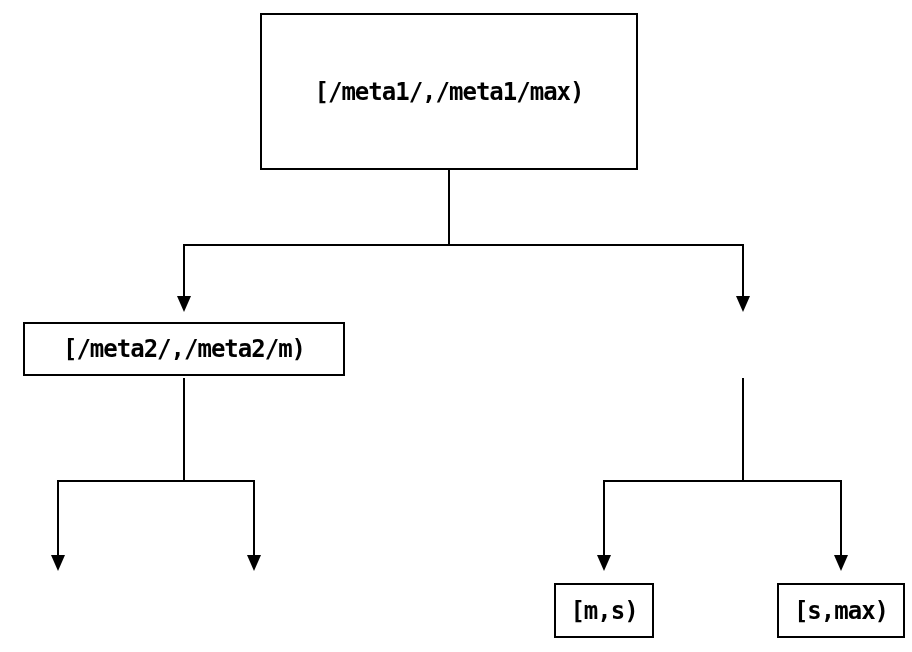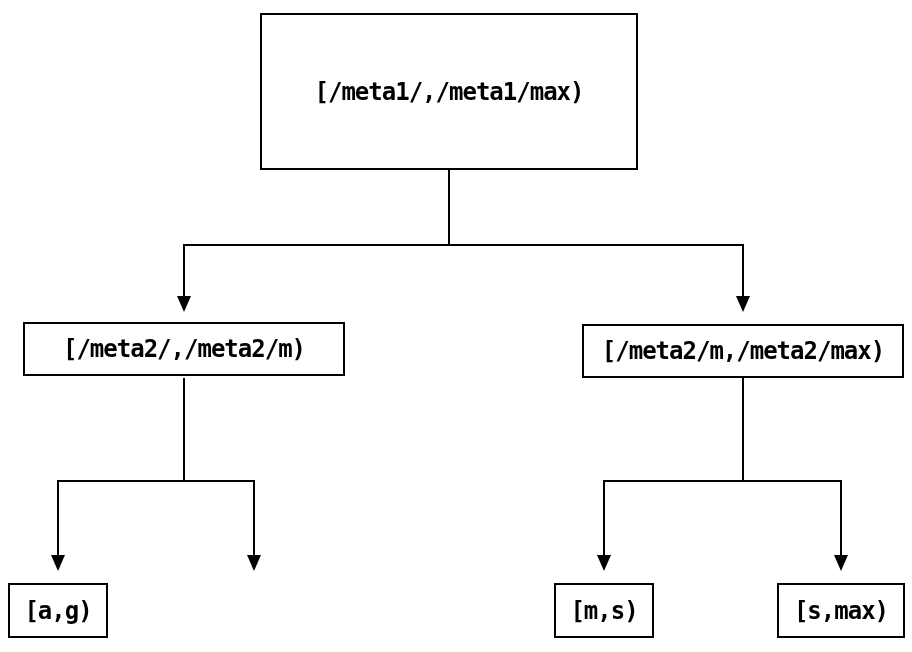--- a/index.html
+++ b/index.html
@@ -59,22 +59,20 @@
     <polygon points="597,555 611,555 604,571" fill="#000000"></polygon>
 
     <path d="M743,378 V481 H841 V555" fill="none" stroke="#000000" stroke-width="2"></path>
     <polygon points="834,555 848,555 841,571" fill="#000000"></polygon>
   </svg>
 
   <div class="node" style="left:260px; top:13px; width:378px; height:157px;">[/meta1/,/meta1/max)</div>
 
   <div class="node" style="left:23px; top:322px; width:322px; height:54px;">[/meta2/,/meta2/m)</div>
 
-  <div class="node" style="left:582px; top:324px; width:322px; height:54px;">[/meta2/m,/meta2/max)</div>
 
-  <div class="node" style="left:8px; top:583px; width:100px; height:55px;">[a,g)</div>
 
 
   <div class="node" style="left:554px; top:583px; width:100px; height:55px;">[m,s)</div>
 
   <div class="node" style="left:777px; top:583px; width:128px; height:55px;">[s,max)</div>
 
 </div>
 
 </body></html>

